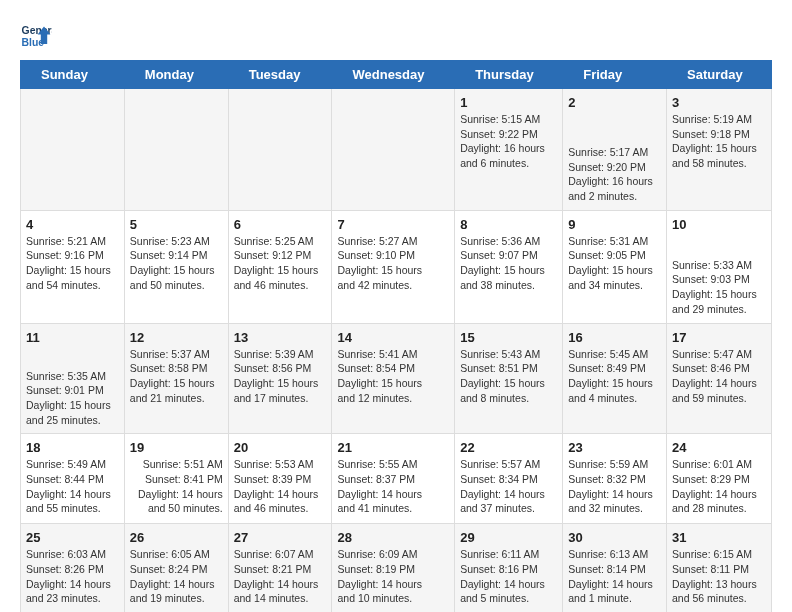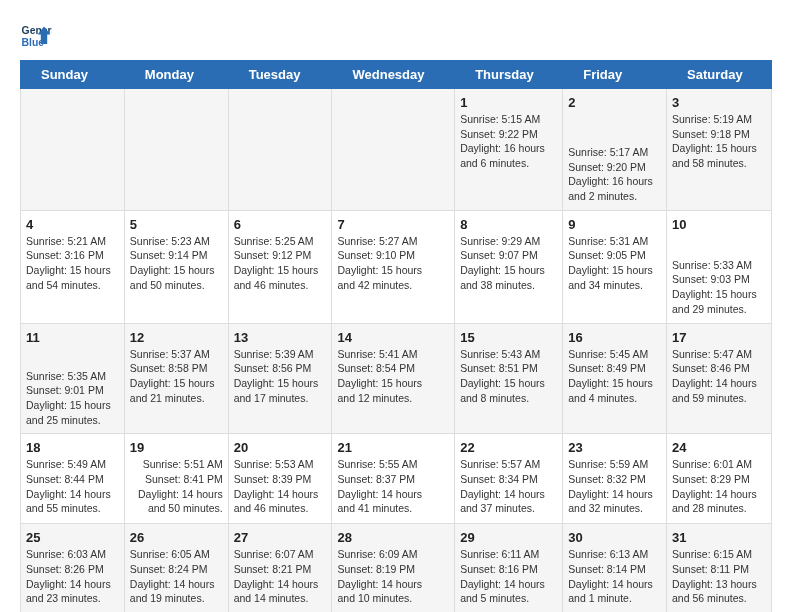--- a/index.html
+++ b/index.html
@@ -136,21 +136,21 @@
           <div class="day-info" style="white-space: pre-line;">Sunrise: 5:19 AM
 Sunset: 9:18 PM
 Daylight: 15 hours
 and 58 minutes.</div>
         </td>
       </tr>
       <tr>
         <td>
           <div class="day-num">4</div>
           <div class="day-info" style="white-space: pre-line;">Sunrise: 5:21 AM
-Sunset: 3:16 PM
+Sunset: 9:16 PM
 Daylight: 15 hours
 and 54 minutes.</div>
         </td>
         <td>
           <div class="day-num">5</div>
           <div class="day-info" style="white-space: pre-line;">Sunrise: 5:23 AM
 Sunset: 9:14 PM
 Daylight: 15 hours
 and 50 minutes.</div>
         </td>
@@ -163,21 +163,21 @@
         </td>
         <td>
           <div class="day-num">7</div>
           <div class="day-info" style="white-space: pre-line;">Sunrise: 5:27 AM
 Sunset: 9:10 PM
 Daylight: 15 hours
 and 42 minutes.</div>
         </td>
         <td>
           <div class="day-num">8</div>
-          <div class="day-info" style="white-space: pre-line;">Sunrise: 9:29 AM
+          <div class="day-info" style="white-space: pre-line;">Sunrise: 5:36 AM
 Sunset: 9:07 PM
 Daylight: 15 hours
 and 38 minutes.</div>
         </td>
         <td>
           <div class="day-num">9</div>
           <div class="day-info" style="white-space: pre-line;">Sunrise: 5:31 AM
 Sunset: 9:05 PM
 Daylight: 15 hours
 and 34 minutes.</div>

